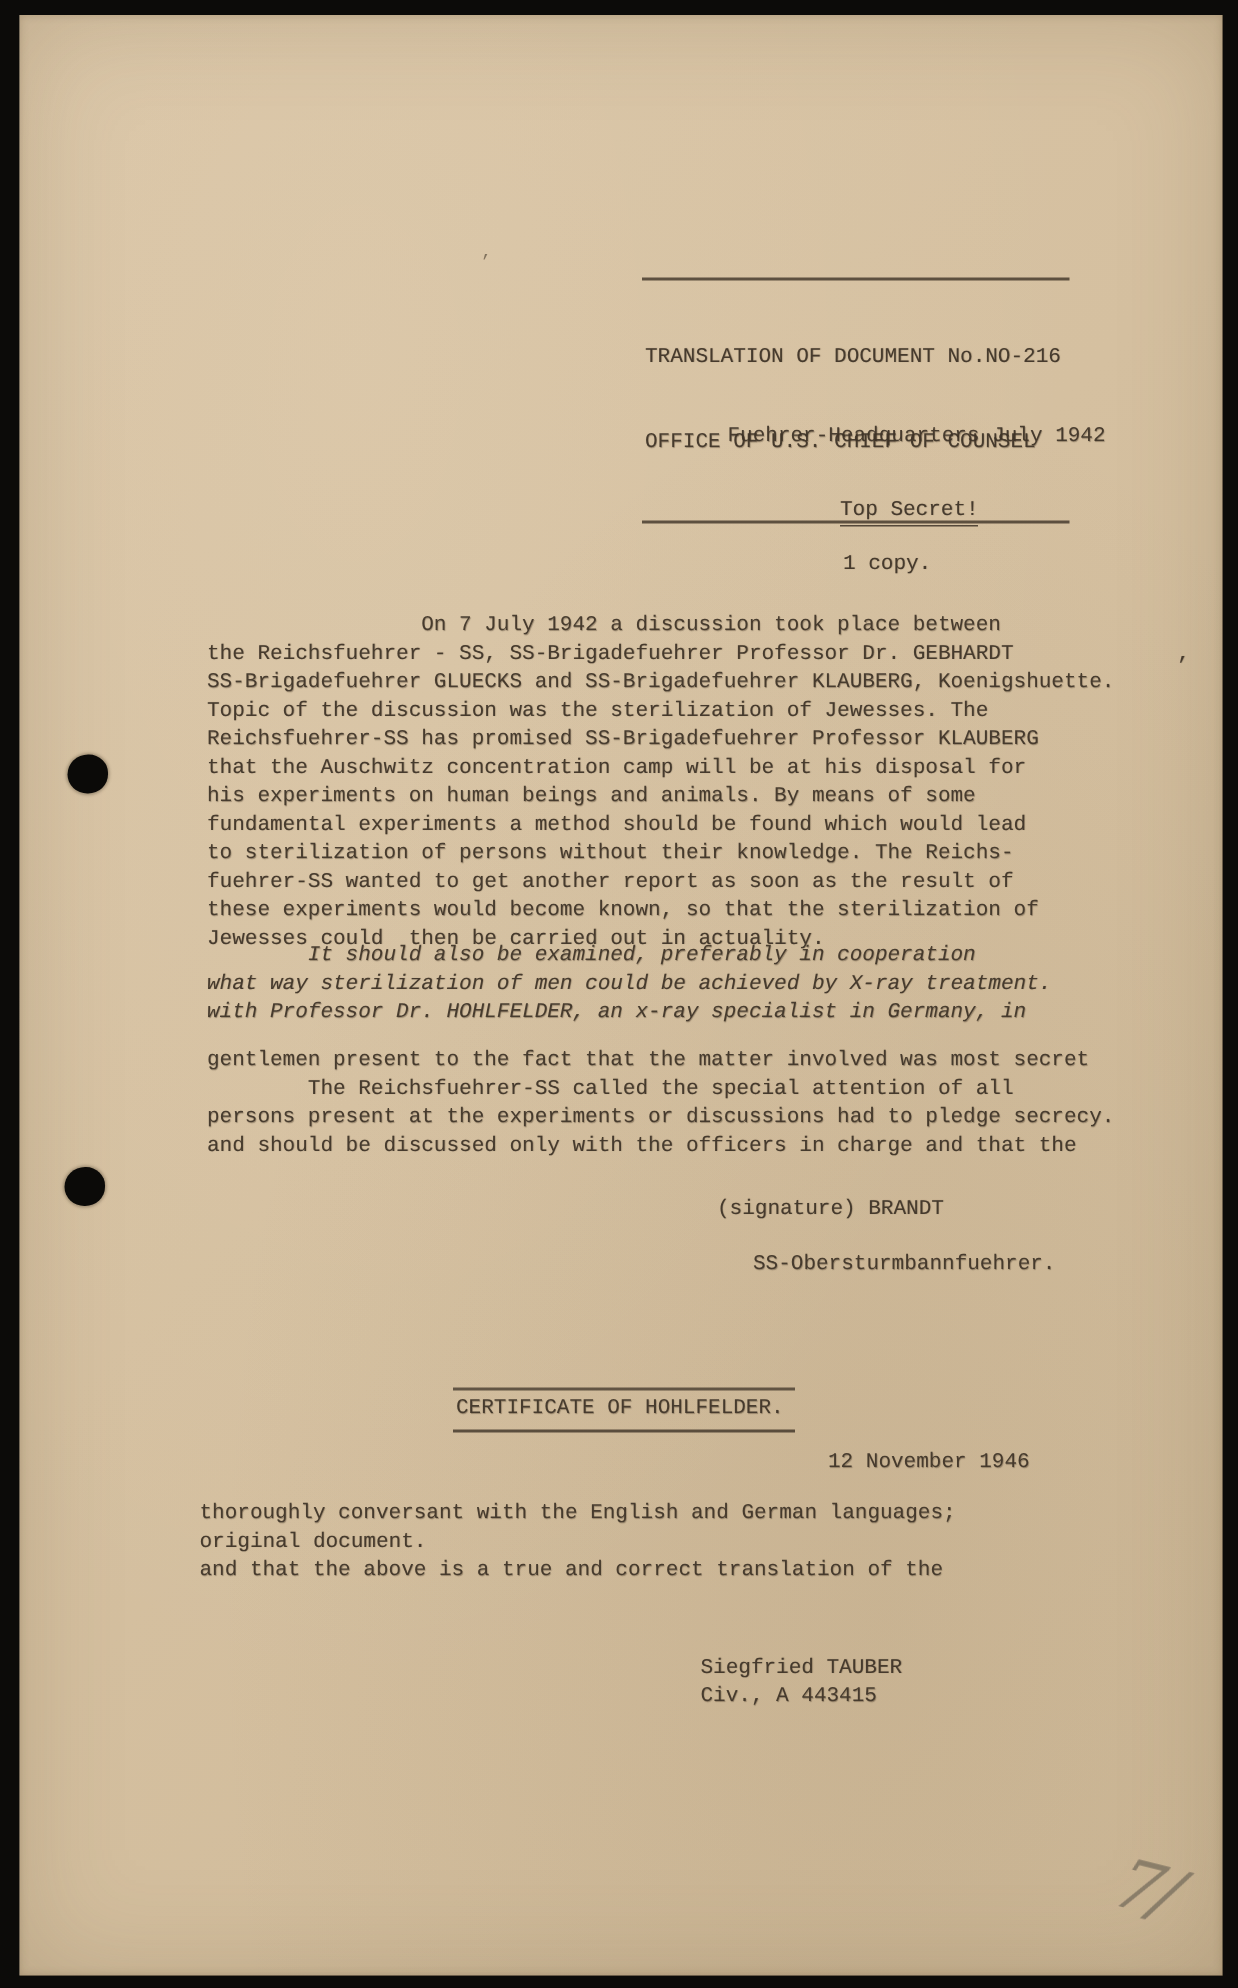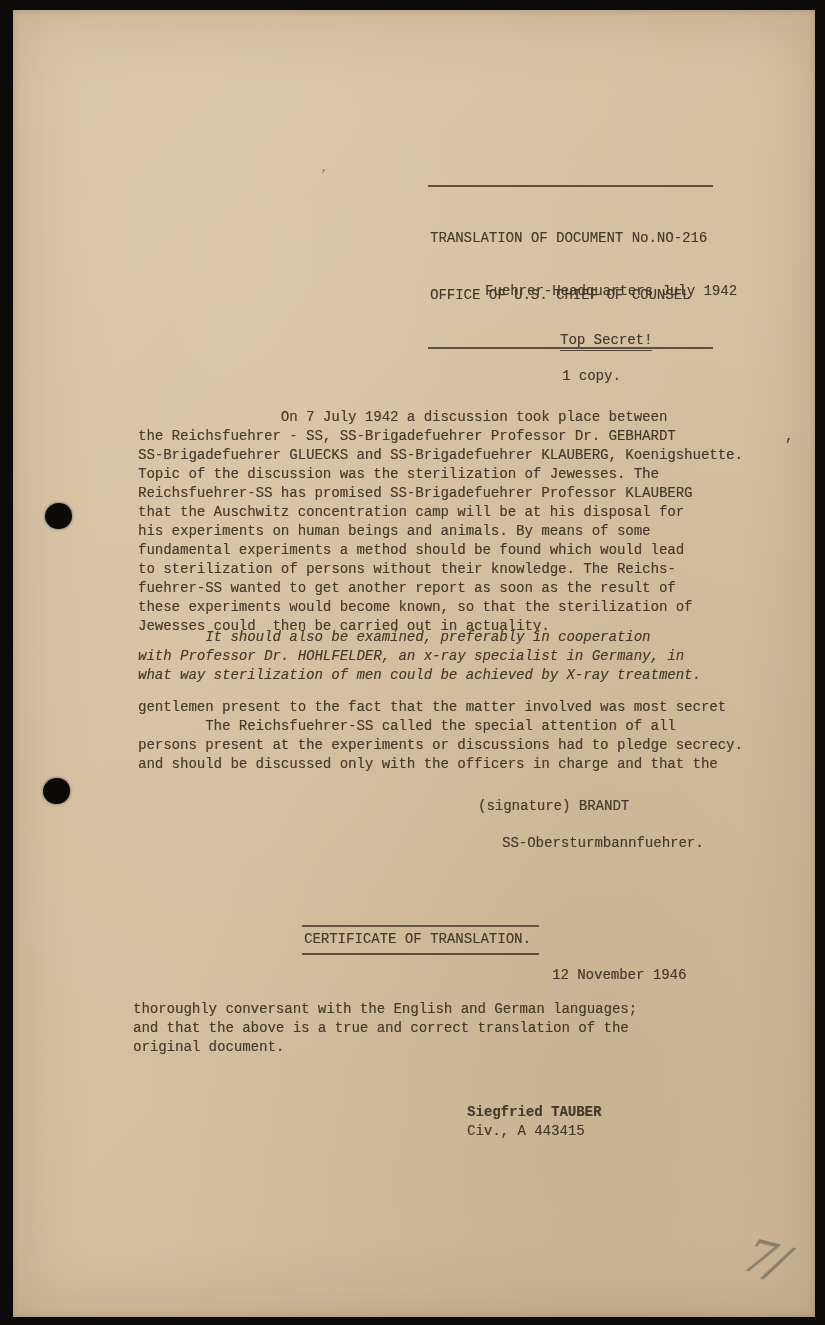--- a/index.html
+++ b/index.html
@@ -87,32 +87,32 @@
       <div>OFFICE OF U.S. CHIEF OF COUNSEL</div>
     </div>
 
     <div class="tw" style="left:472px; top:272px;">Fuehrer-Headquarters July 1942</div>
 
     <div class="tw" style="left:547px; top:321px;"><span class="u">Top Secret!</span></div>
 
     <div class="tw" style="left:549px; top:357px;">1 copy.</div>
 
     <div class="tw" style="left:125px; top:398px;"><div>                 On 7 July 1942 a discussion took place between</div><div>the Reichsfuehrer - SS, SS-Brigadefuehrer Professor Dr. GEBHARDT             ,</div><div>SS-Brigadefuehrer GLUECKS and SS-Brigadefuehrer KLAUBERG, Koenigshuette.</div><div>Topic of the discussion was the sterilization of Jewesses. The</div><div>Reichsfuehrer-SS has promised SS-Brigadefuehrer Professor KLAUBERG</div><div>that the Auschwitz concentration camp will be at his disposal for</div><div>his experiments on human beings and animals. By means of some</div><div>fundamental experiments a method should be found which would lead</div><div>to sterilization of persons without their knowledge. The Reichs-</div><div>fuehrer-SS wanted to get another report as soon as the result of</div><div>these experiments would become known, so that the sterilization of</div><div>Jewesses could  then be carried out in actuality.</div></div>
-    <div class="tw" style="left:125px; top:618px;font-style:italic;"><div>        It should also be examined, preferably in cooperation</div><div>with Professor Dr. HOHLFELDER, an x-ray specialist in Germany, in</div><div>what way sterilization of men could be achieved by X-ray treatment.</div></div>
+    <div class="tw" style="left:125px; top:618px;font-style:italic;"><div>        It should also be examined, preferably in cooperation</div><div>what way sterilization of men could be achieved by X-ray treatment.</div><div>with Professor Dr. HOHLFELDER, an x-ray specialist in Germany, in</div></div>
     <div class="tw" style="left:125px; top:688px;"><div>gentlemen present to the fact that the matter involved was most secret</div><div>        The Reichsfuehrer-SS called the special attention of all</div><div>persons present at the experiments or discussions had to pledge secrecy.</div><div>and should be discussed only with the officers in charge and that the</div></div>
 
     <div class="tw" style="left:465px; top:787px;">(signature) BRANDT</div>
     <div class="tw" style="left:465px; top:824px;margin-left:24px;">SS-Obersturmbannfuehrer.</div>
 
-    <div class="tw cert-block" style="left:289px; top:915px;"><span>CERTIFICATE OF TRANSLATION.</span></div>
+    <div class="tw cert-block" style="left:289px; top:915px;"><span>CERTIFICATE OF HOHLFELDER.</span></div>
 
     <div class="tw" style="left:539px; top:956px;">12 November 1946</div>
 
-    <div class="tw" style="left:120px; top:990px;"><div>thoroughly conversant with the English and German languages;</div><div>and that the above is a true and correct translation of the</div><div>original document.</div></div>
+    <div class="tw" style="left:120px; top:990px;"><div>thoroughly conversant with the English and German languages;</div><div>original document.</div><div>and that the above is a true and correct translation of the</div></div>
 
-    <div class="tw" style="left:454px; top:1093px;font-weight:bold;">Siegfried TAUBER</div>
+    <div class="tw" style="left:454px; top:1093px;">Siegfried TAUBER</div>
     <div class="tw" style="left:454px; top:1112px;">Civ., A 443415</div>
 
     <div class="speck" style="left:307px; top:158px;">’</div>
 
     <div class="pencil-num">7/</div>
   </div>
 </div>
 
 </body></html>

